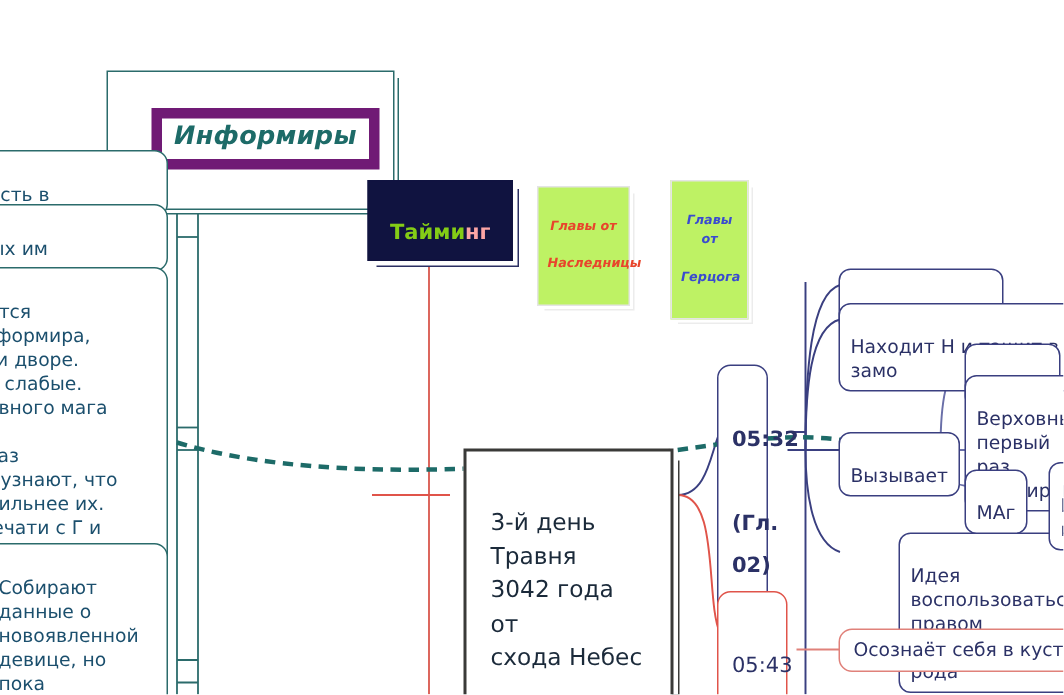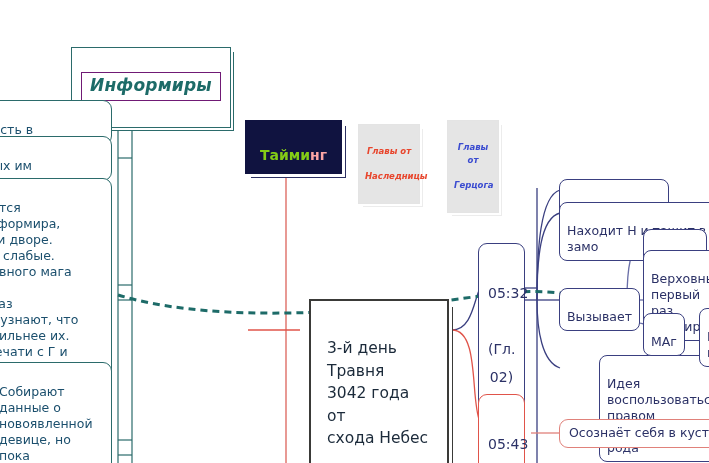--- a/index.html
+++ b/index.html
@@ -36,28 +36,29 @@
   }
 
   
   .hdr-box {
     border: 1px solid #2b6b6b;
     background: #ffffff;
     padding: 4px 9px 5px 9px;
     box-shadow: 3px 3px 0 -1px #ffffff, 4px 4px 0 -1px #2b6b6b;
   }
   .hdr-inner {
-    border: 1px solid #701a75;
+    border: 7px solid #701a75;
     padding: 2px 8px 3px 8px;
     font-style: italic;
     font-weight: bold;
     font-size: 17px;
     color: #1d6b68;
     letter-spacing: .2px;
     white-space: nowrap;
+    margin-left: 20px;
   }
 
   
   .teal-box {
     border: 1px solid #2b6b6b;
     border-radius: 9px;
     color: #1b4f6d;
     font-size: 12.5px;
     padding: 5px 8px 6px 8px;
   }
@@ -72,21 +73,21 @@
     text-align: center;
     padding: 8px 14px;
     box-shadow: 4px 4px 0 -1px #ffffff, 5px 5px 0 -1px #2b2f62;
   }
   .dark-node .t-a { color: #84cc16; }
   .dark-node .t-b { color: #fca5a5; }
 
   
   .legend-card {
     border: 1px solid #e4e4e4;
-    background: #e5e5e5;
+    background: #bef264;
     font-size: 8.5px;
     font-style: italic;
     font-weight: bold;
     text-align: center;
     line-height: 1.5;
     padding: 7px 6px;
     box-shadow: 3px 3px 0 -1px #ffffff, 4px 4px 0 -1px #ececec;
   }
   .legend-red  { color: #e8452c; }
   .legend-blue { color: #3a4bd0; }
@@ -246,21 +247,21 @@
     <div>Главы от</div>
     <div>Герцога</div>
   </div>
 
   <div class="node big-box" style="left:309px; top:299px; width:140px;">
     <span>3-й день Травня
 3042 года от
 схода Небес</span>
   </div>
 
-  <div class="node time-box" style="left:478px; top:243px; width:47px; text-align:center;">
+  <div class="node time-box" style="left:478px; top:243px; width:34px; text-align:right;font-weight:bold;">
     <div>05:32</div>
     <div>(Гл. 02)</div>
   </div>
 
   <div class="node red-box" style="left:478px; top:394px; width:47px; text-align:left;">
     <div>05:43</div>
     
   </div>
 
   <div class="node navy-box" style="left:559px; top:179px;">

